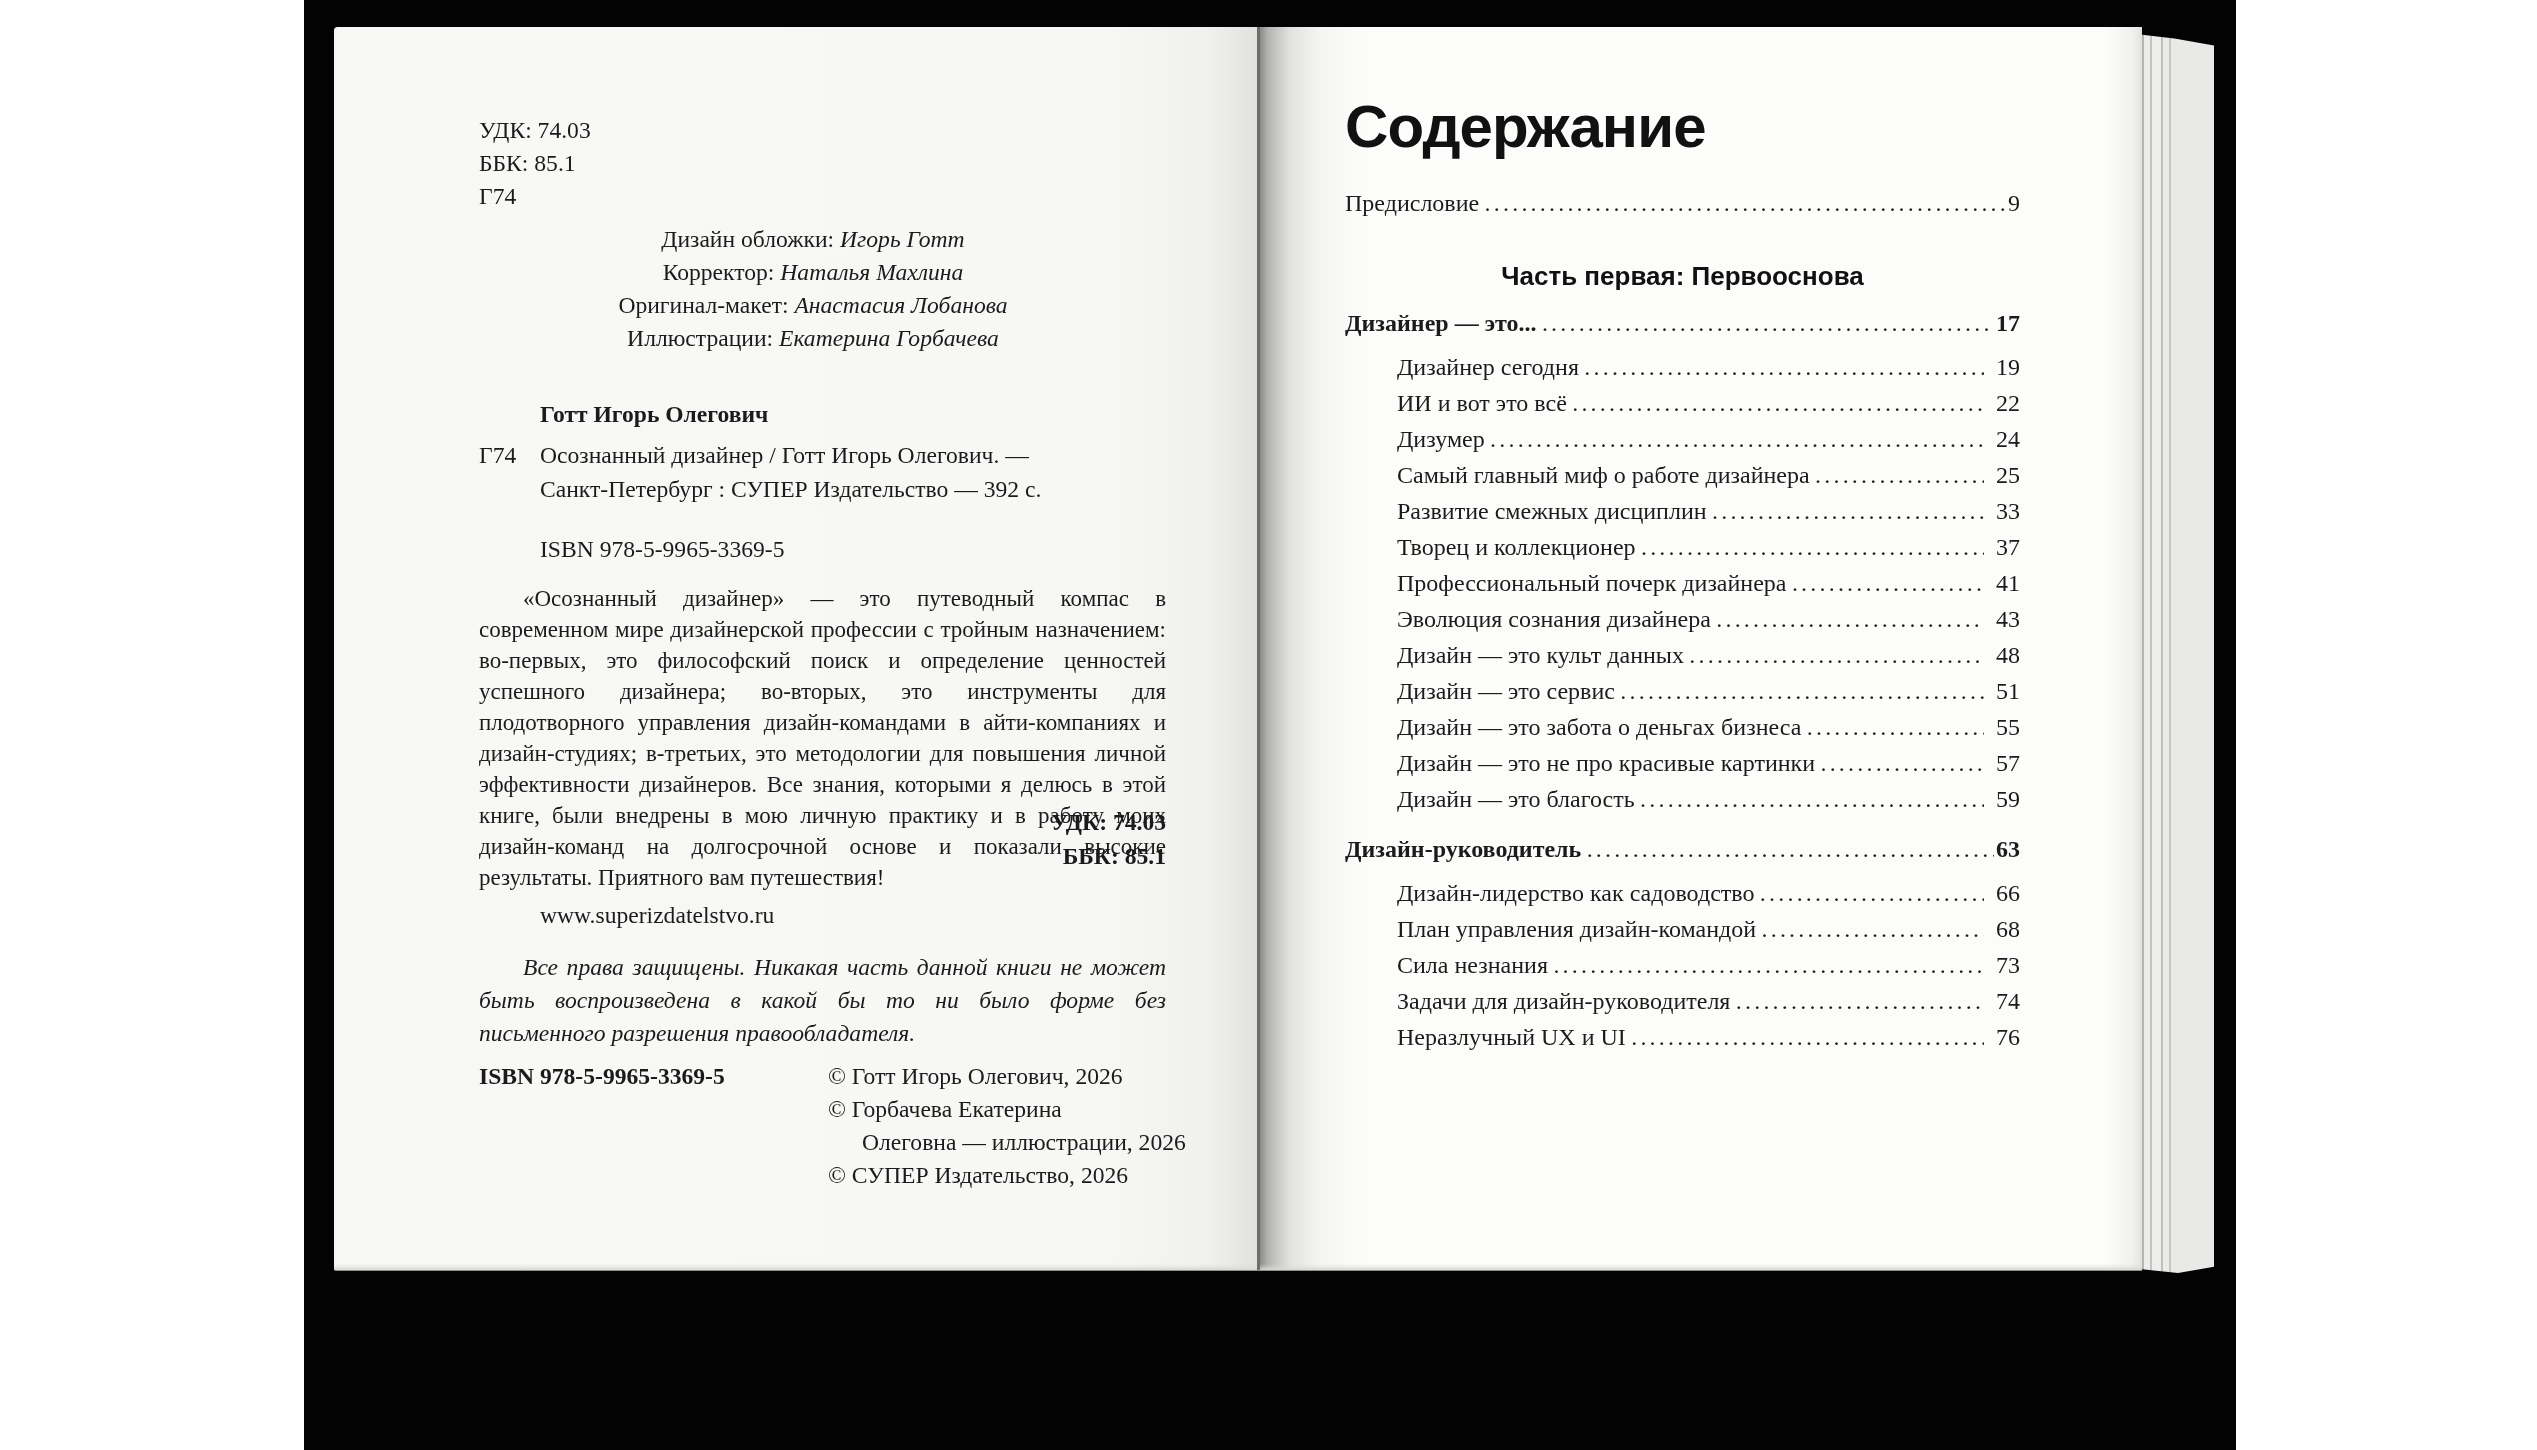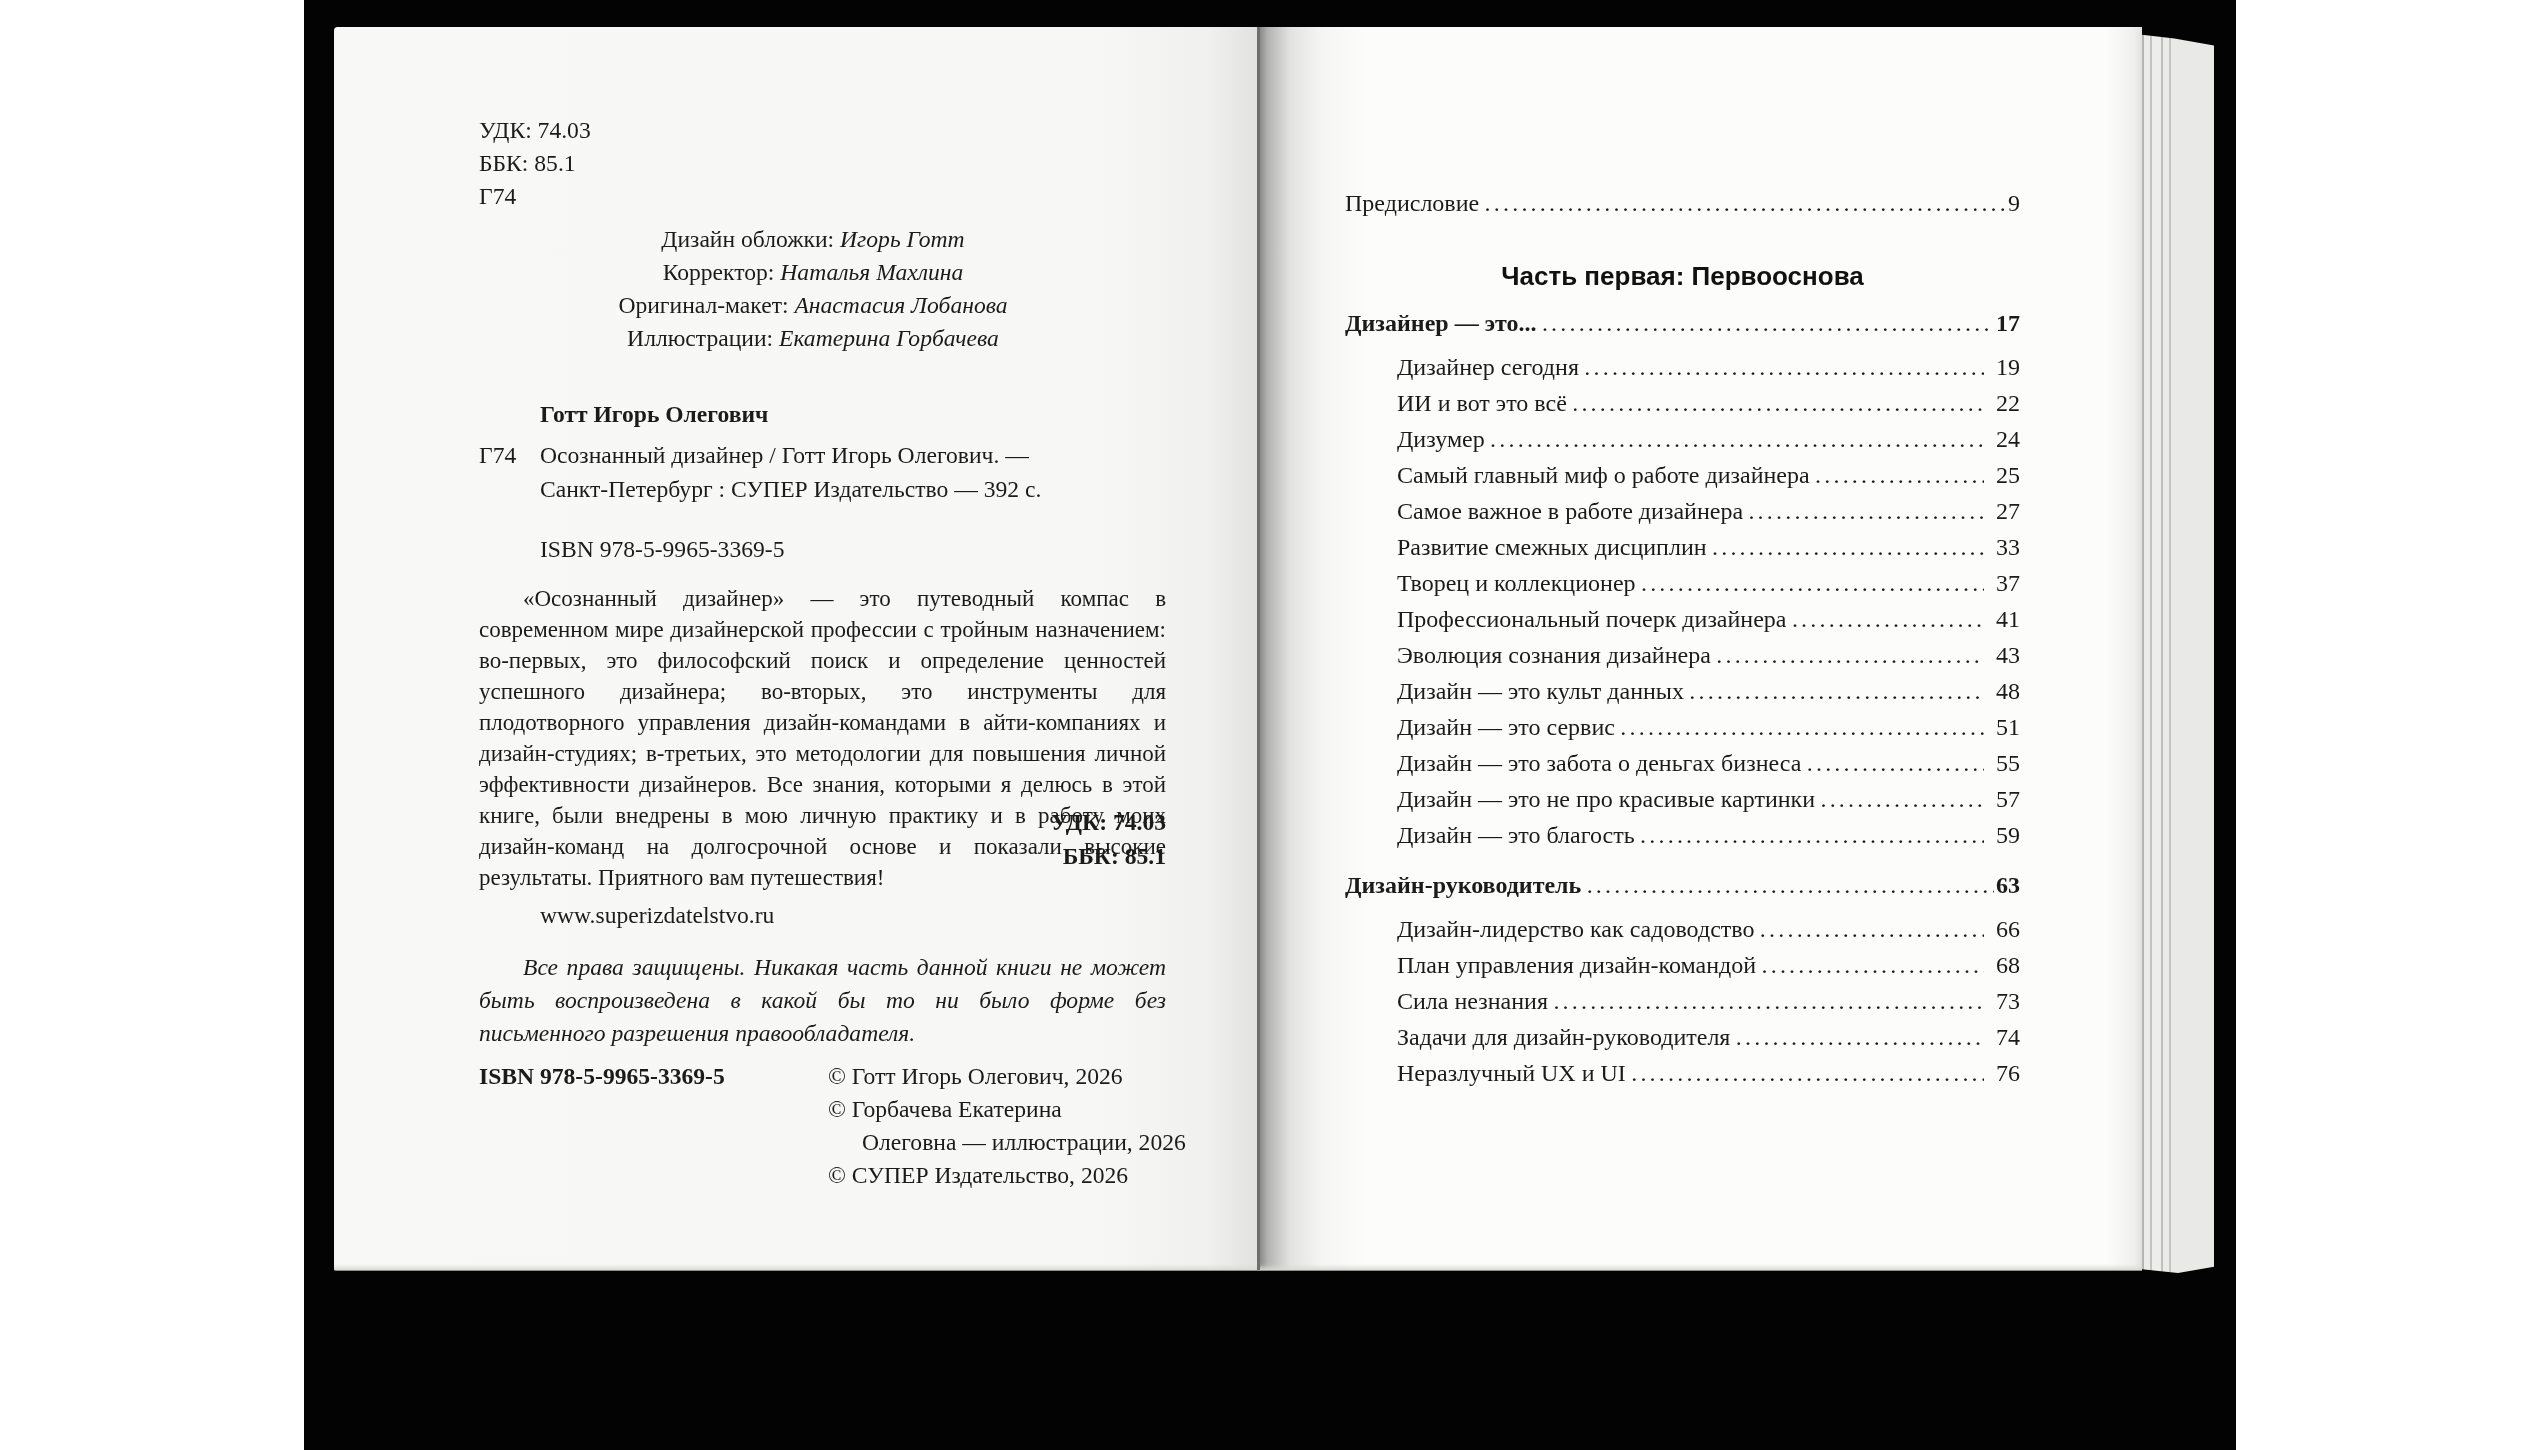--- a/index.html
+++ b/index.html
@@ -119,20 +119,21 @@
 
     <div class="abs imprint copyrights" id="copyrights">
         <div class="copyright-line">© Готт Игорь Олегович, 2026</div>
         <div class="copyright-line">© Горбачева Екатерина</div>
         <div class="copyright-line indent">Олеговна — иллюстрации, 2026</div>
         <div class="copyright-line">© СУПЕР Издательство, 2026</div>
       </div>
   </div>
 
   <div class="page page-right">
+    <div class="abs toc-title">Содержание</div>
     <div class="abs toc" id="toc">
         <div class="toc-row top">
           <span class="toc-label">Предисловие</span>
           <span class="toc-dots"></span>
           <span class="toc-page">9</span>
         </div>
         <div class="toc-part">Часть первая: Первооснова</div>
         <div class="toc-row section">
           <span class="toc-label">Дизайнер — это...</span>
           <span class="toc-dots"></span>
@@ -152,25 +153,20 @@
           <span class="toc-label">Дизумер</span>
           <span class="toc-dots"></span>
           <span class="toc-page">24</span>
         </div>
         <div class="toc-row sub">
           <span class="toc-label">Самый главный миф о работе дизайнера</span>
           <span class="toc-dots"></span>
           <span class="toc-page">25</span>
         </div>
         <div class="toc-row sub">
-          <span class="toc-label">Самое важное в работе дизайнера</span>
-          <span class="toc-dots"></span>
-          <span class="toc-page">27</span>
-        </div>
-        <div class="toc-row sub">
           <span class="toc-label">Развитие смежных дисциплин</span>
           <span class="toc-dots"></span>
           <span class="toc-page">33</span>
         </div>
         <div class="toc-row sub">
           <span class="toc-label">Творец и коллекционер</span>
           <span class="toc-dots"></span>
           <span class="toc-page">37</span>
         </div>
         <div class="toc-row sub">

